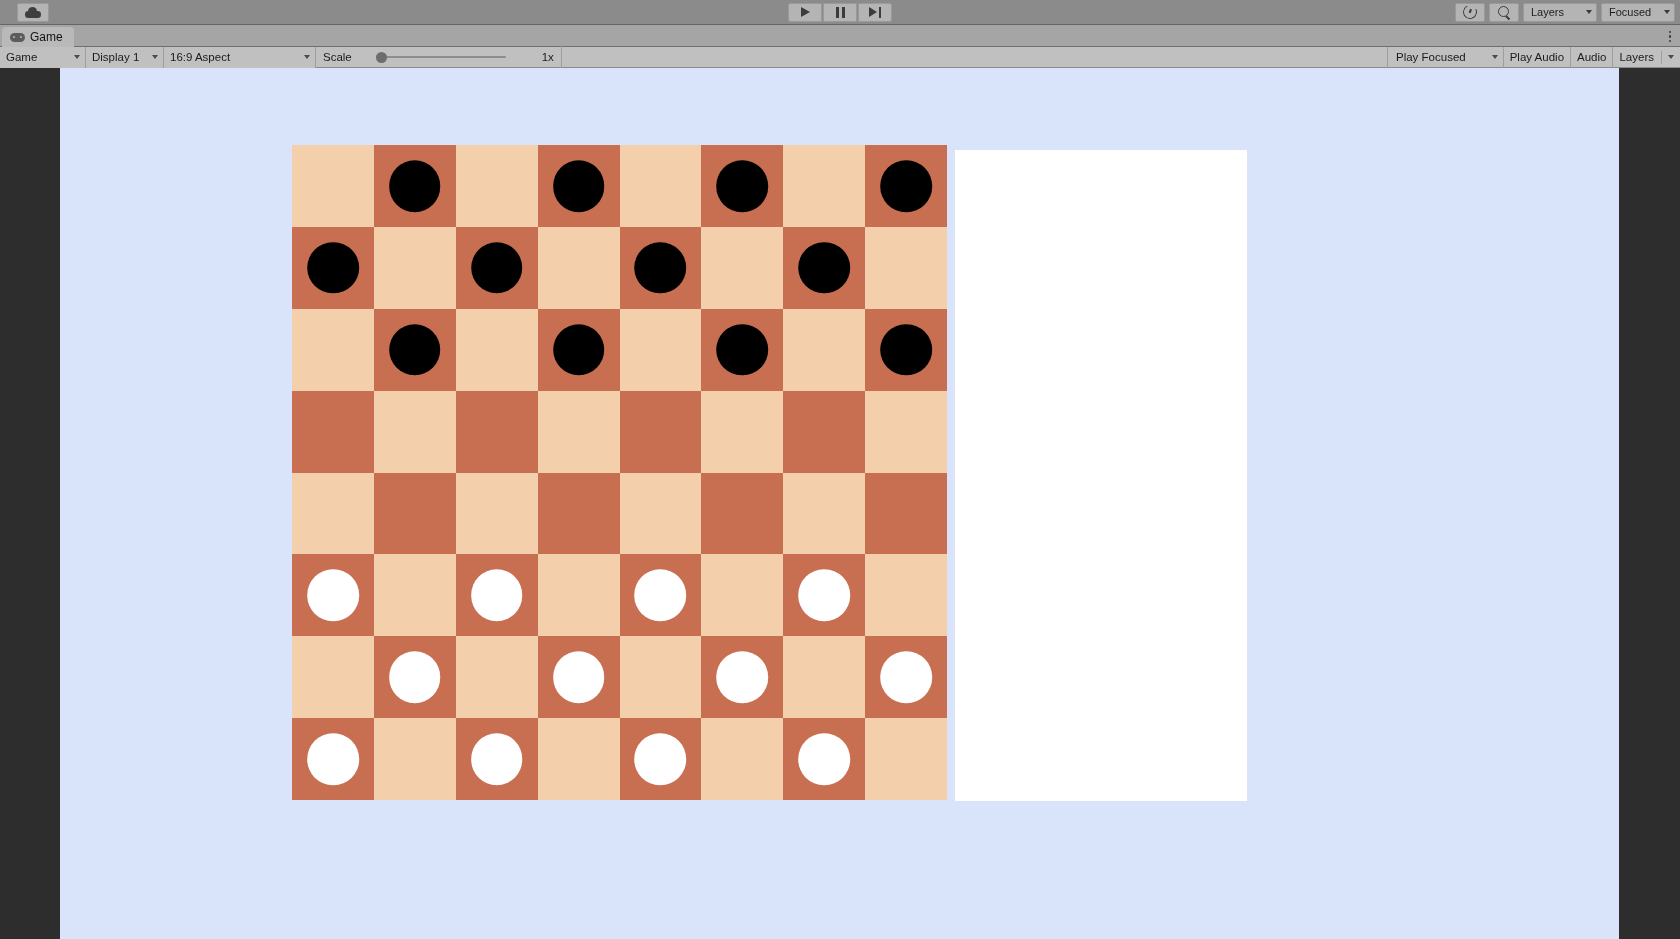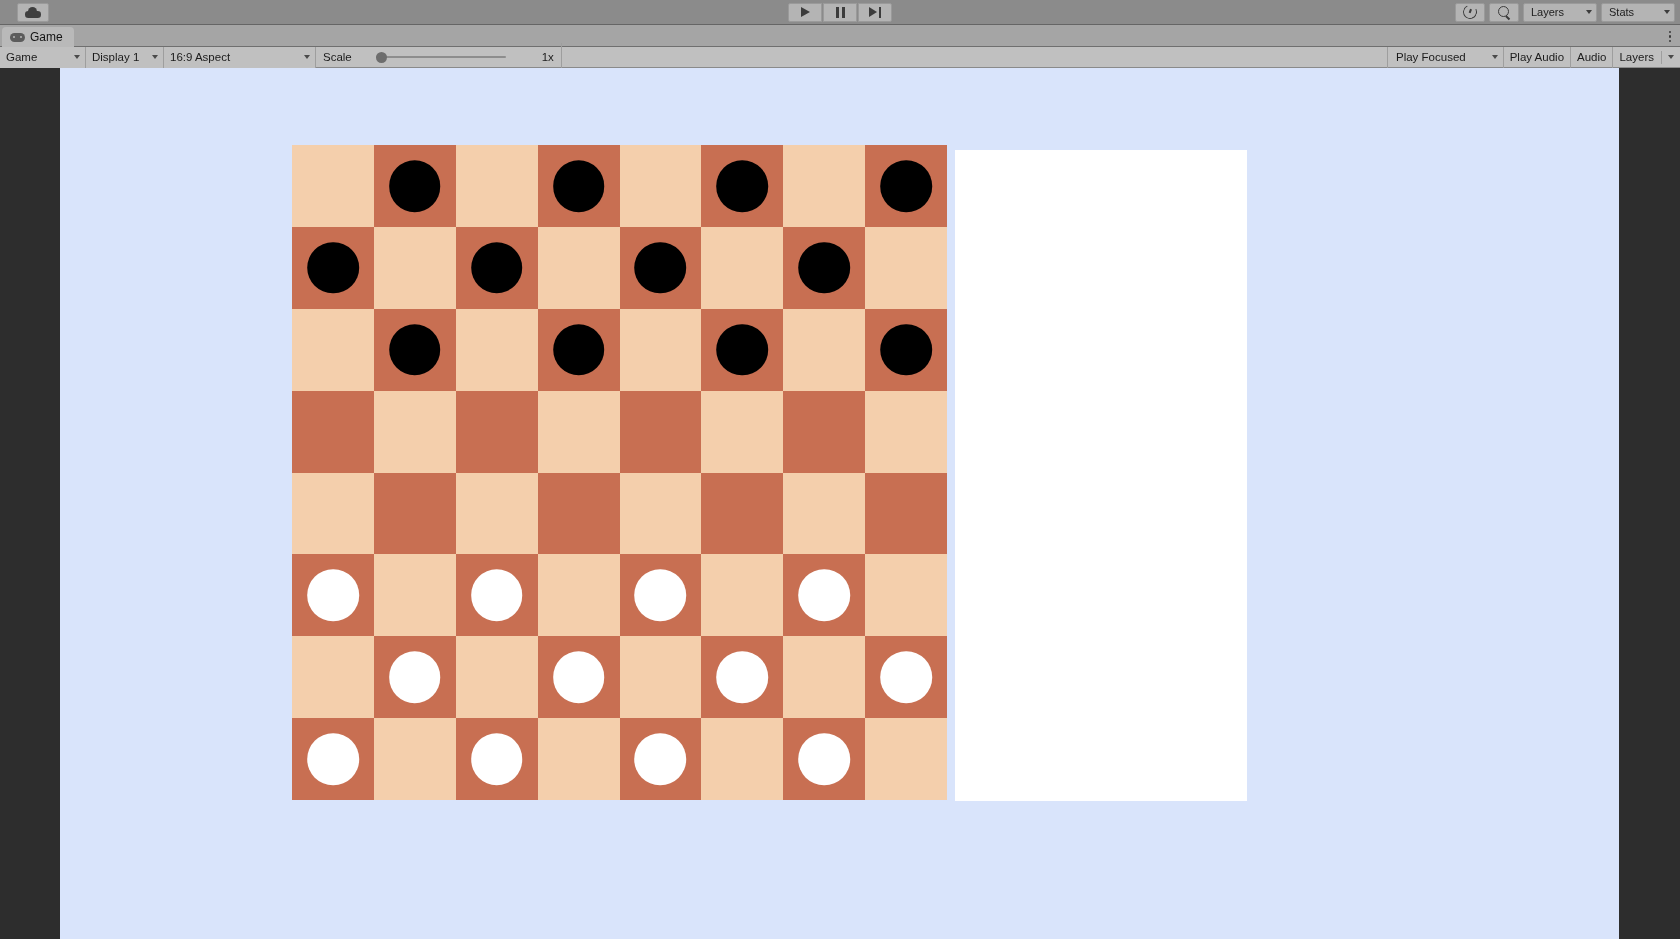--- a/index.html
+++ b/index.html
@@ -470,21 +470,21 @@
         <span class="history-ico"></span>
       </div>
       <div class="tbtn icononly">
         <span class="search-ico"></span>
       </div>
       <div class="dd-btn">
         <span>Layers</span>
         <span class="caret"></span>
       </div>
       <div class="dd-btn">
-        <span>Stats</span>
+        <span>Focused</span>
         <span class="caret"></span>
       </div>
     </div>
   </div>
 
   <div class="tab-strip">
     <div class="tab">
       <span class="gamepad-ico"></span>
       <span>Game</span>
     </div>

